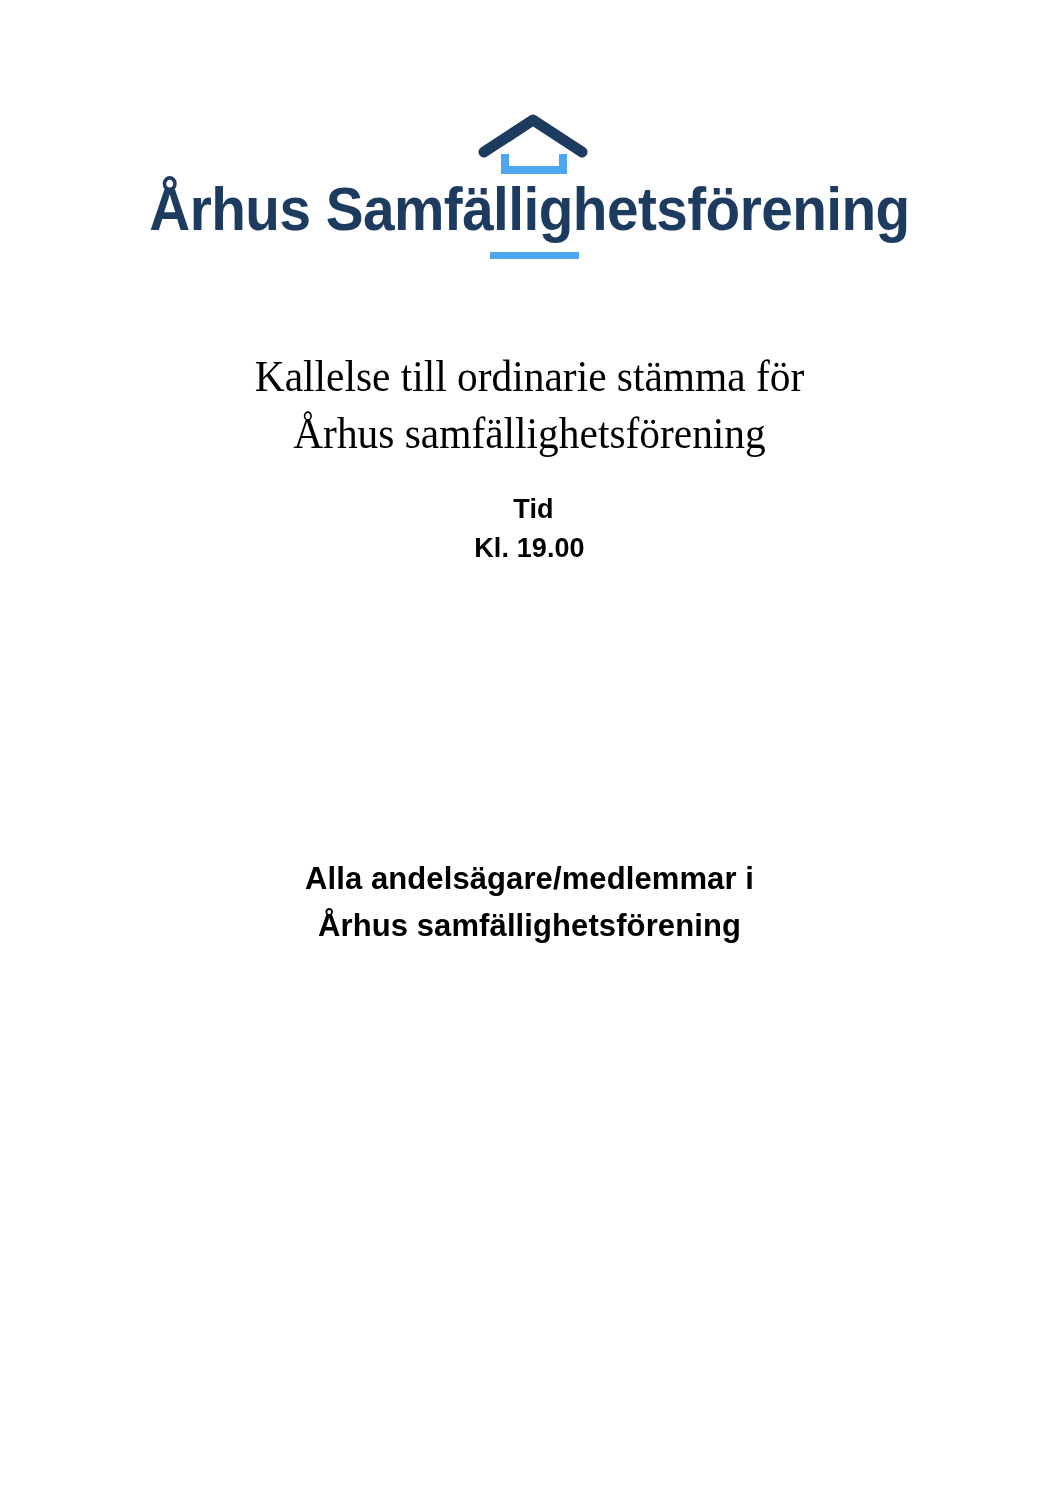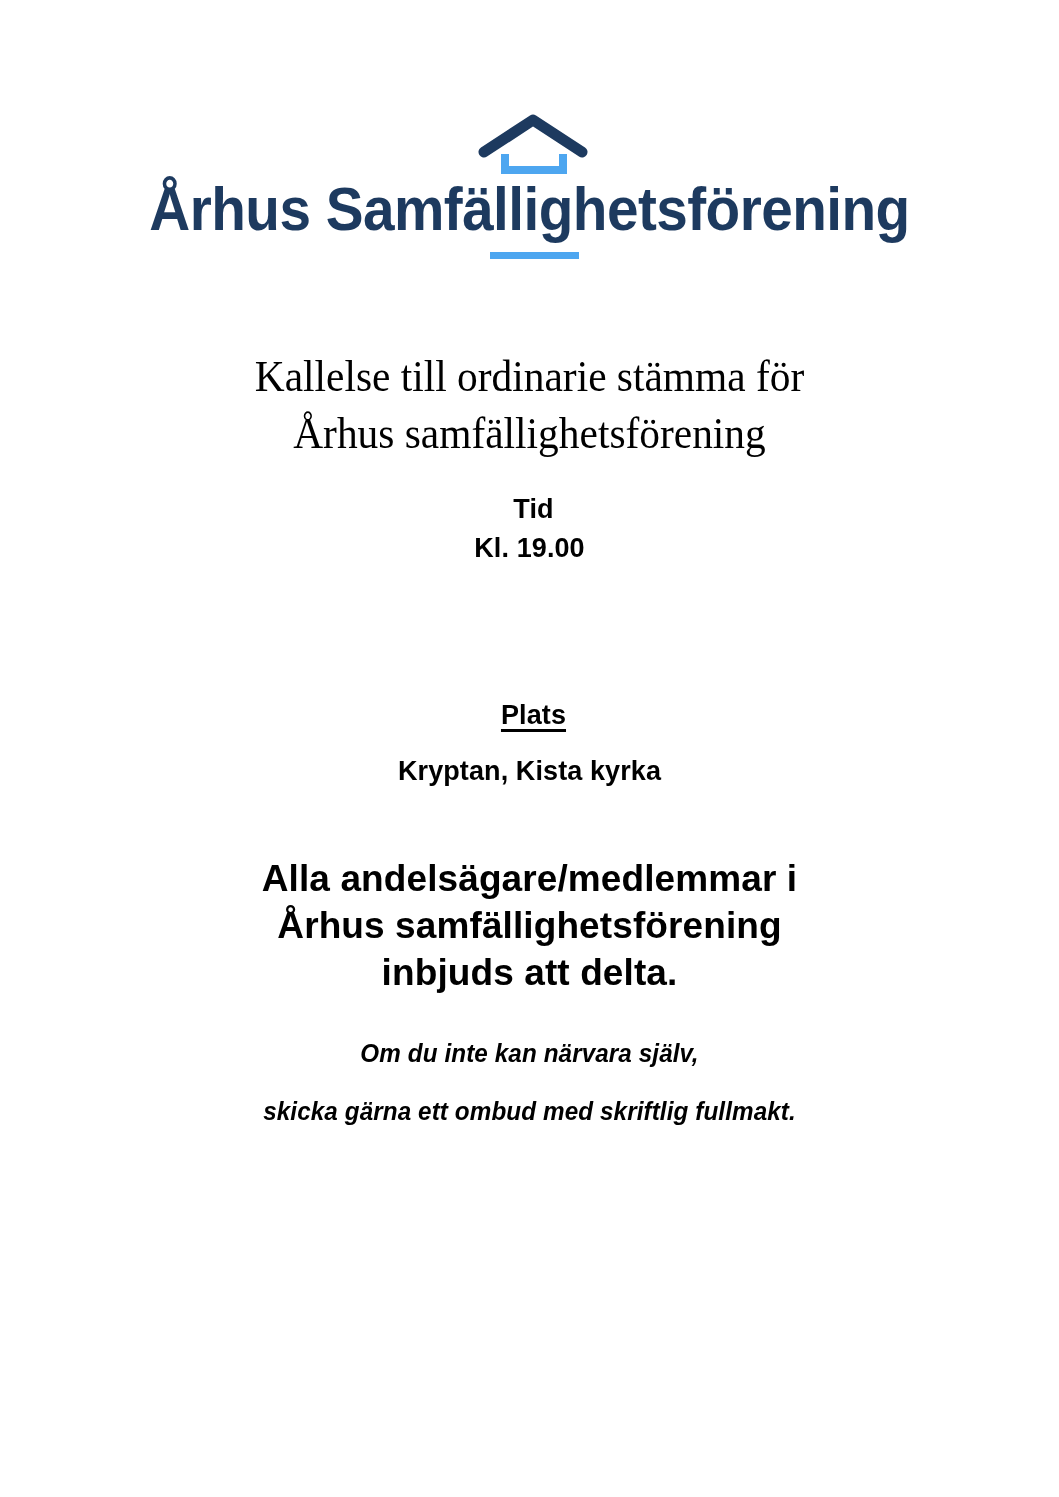--- a/index.html
+++ b/index.html
@@ -115,21 +115,21 @@
 
   .ln-body {
     font-size: 27px;
     line-height: 34px;
     letter-spacing: 0.1px;
   }
   .blk-time .ln-body.d1 { margin-top: 22px; }
   .blk-time .ln-body.d2 { margin-top: 5px; }
   .blk-place .ln-body   { margin-top: 22px; }
 
-  .blk-invite .ln { font-size: 37px; line-height: 47px; letter-spacing: 0.1px; text-align: center; }
+  .blk-invite .ln { font-size: 31px; line-height: 47px; letter-spacing: 0.1px; text-align: center; }
 
   .ln-ital {
     font-style: italic;
     font-size: 25px;
     line-height: 34px;
     letter-spacing: 0.1px;
     transform: scaleX(0.97);
     transform-origin: 50% 50%;
   }
   .blk-proxy .ln-ital.p2 { margin-top: 24px; }
@@ -167,30 +167,21 @@
   <h1 class="doc-title">
     <span class="tline">Kallelse till ordinarie stämma för</span>
     <span class="tline">Århus samfällighetsförening</span>
   </h1>
 
   <div class="blk blk-time">
     <span class="ln ln-head">Tid</span>
     <span class="ln ln-body d2">Kl. 19.00</span>
   </div>
 
-  <div class="blk blk-place">
-    <span class="ln ln-head u">Plats</span>
-    <span class="ln ln-body">Kryptan, Kista kyrka</span>
-  </div>
 
   <div class="blk blk-invite">
     <span class="ln">Alla andelsägare/medlemmar i</span>
     <span class="ln">Århus samfällighetsförening</span>
-    <span class="ln">inbjuds att delta.</span>
   </div>
 
-  <div class="blk blk-proxy">
-    <span class="ln ln-ital p1">Om du inte kan närvara själv,</span>
-    <span class="ln ln-ital p2">skicka gärna ett ombud med skriftlig fullmakt.</span>
-  </div>
 
 
 </div>
 
 </body></html>

